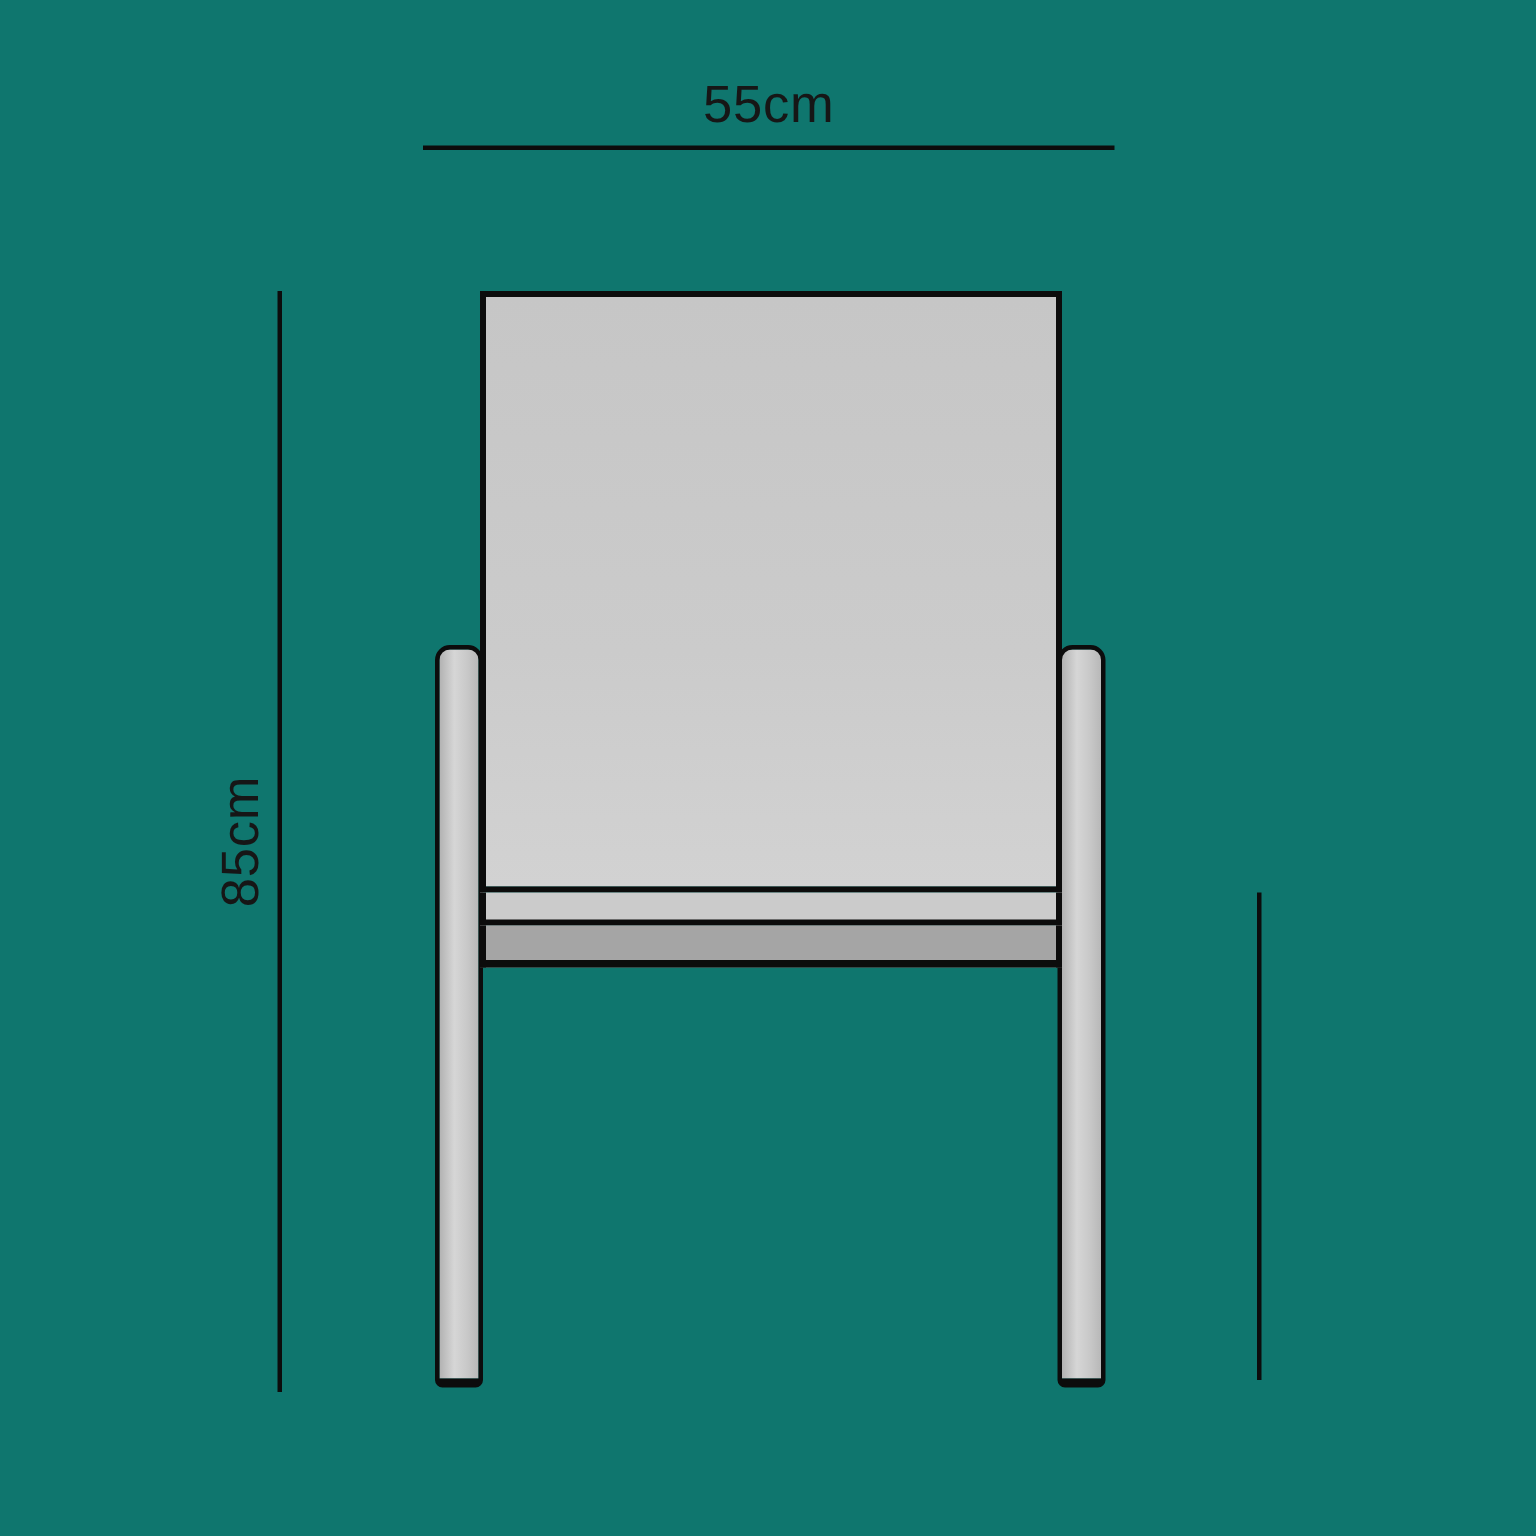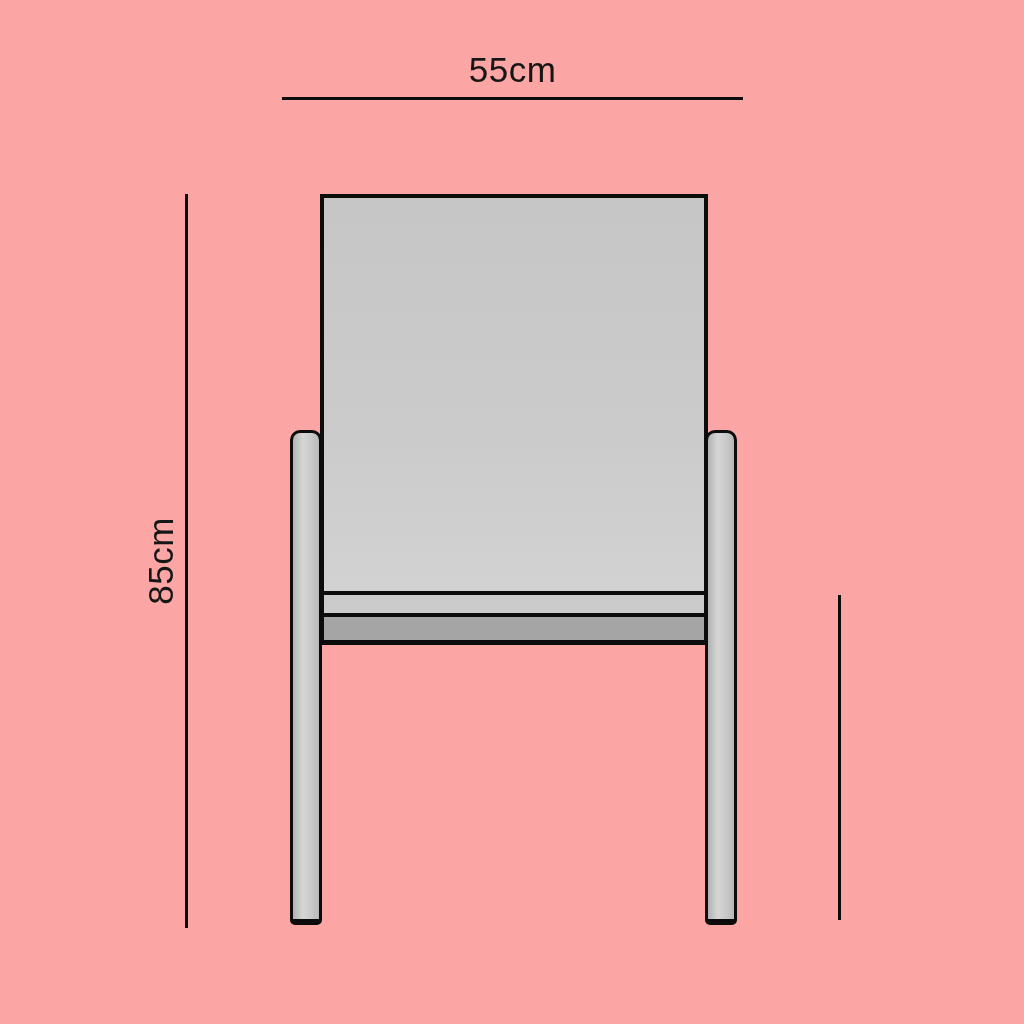--- a/index.html
+++ b/index.html
@@ -5,21 +5,21 @@
   html, body {
     margin: 0;
     padding: 0;
     background: #ECE9DC;
     font-family: "Liberation Sans", sans-serif;
   }
   #stage {
     position: relative;
     width: 1024px;
     height: 1024px;
-    background: #fca5a5;
+    background: #0f766e;
     overflow: hidden;
   }
   
   .dim-label {
     position: absolute;
     color: #161616;
     font-size: 35px;
     letter-spacing: 0.5px;
     white-space: nowrap;
   }

